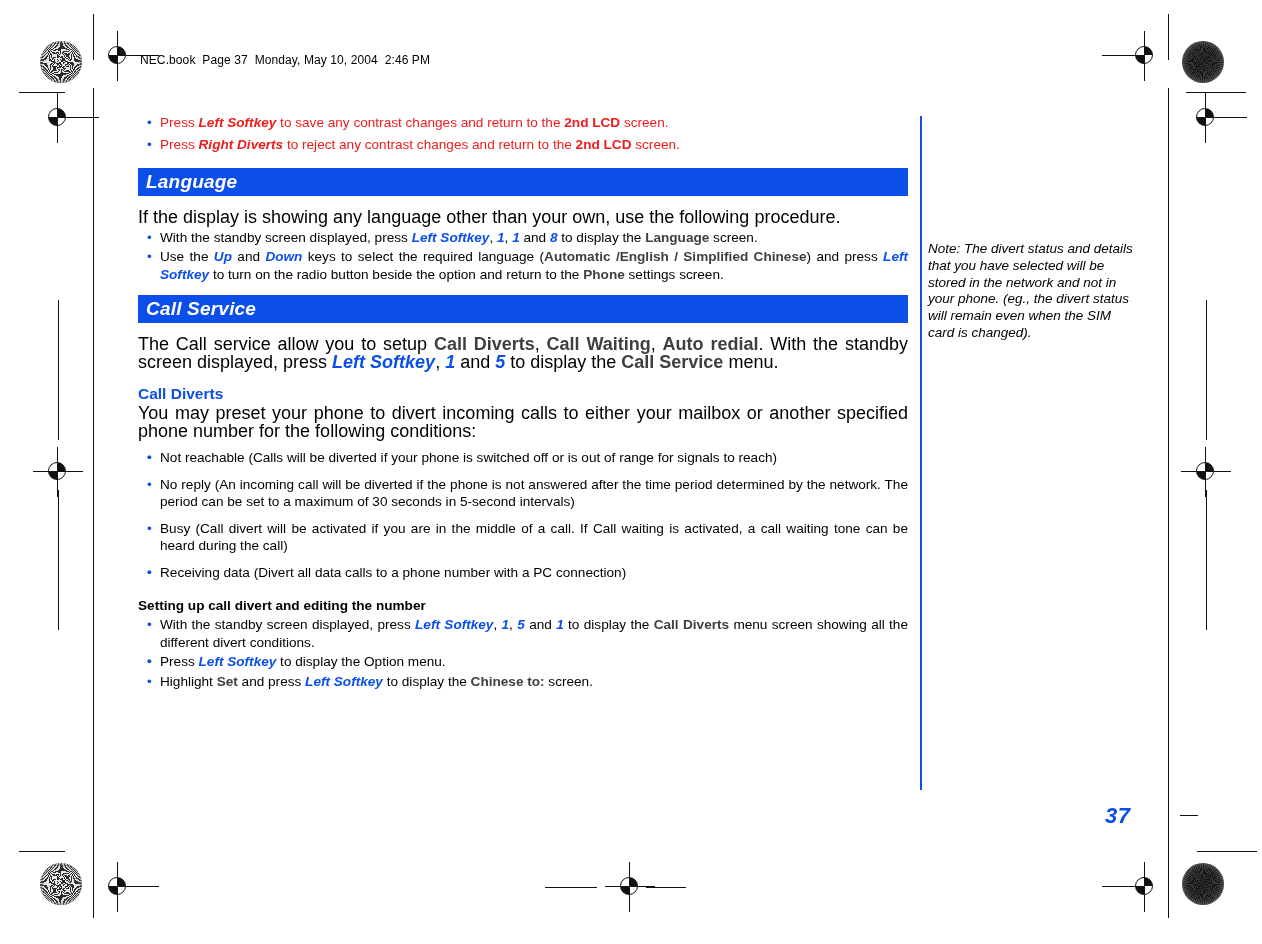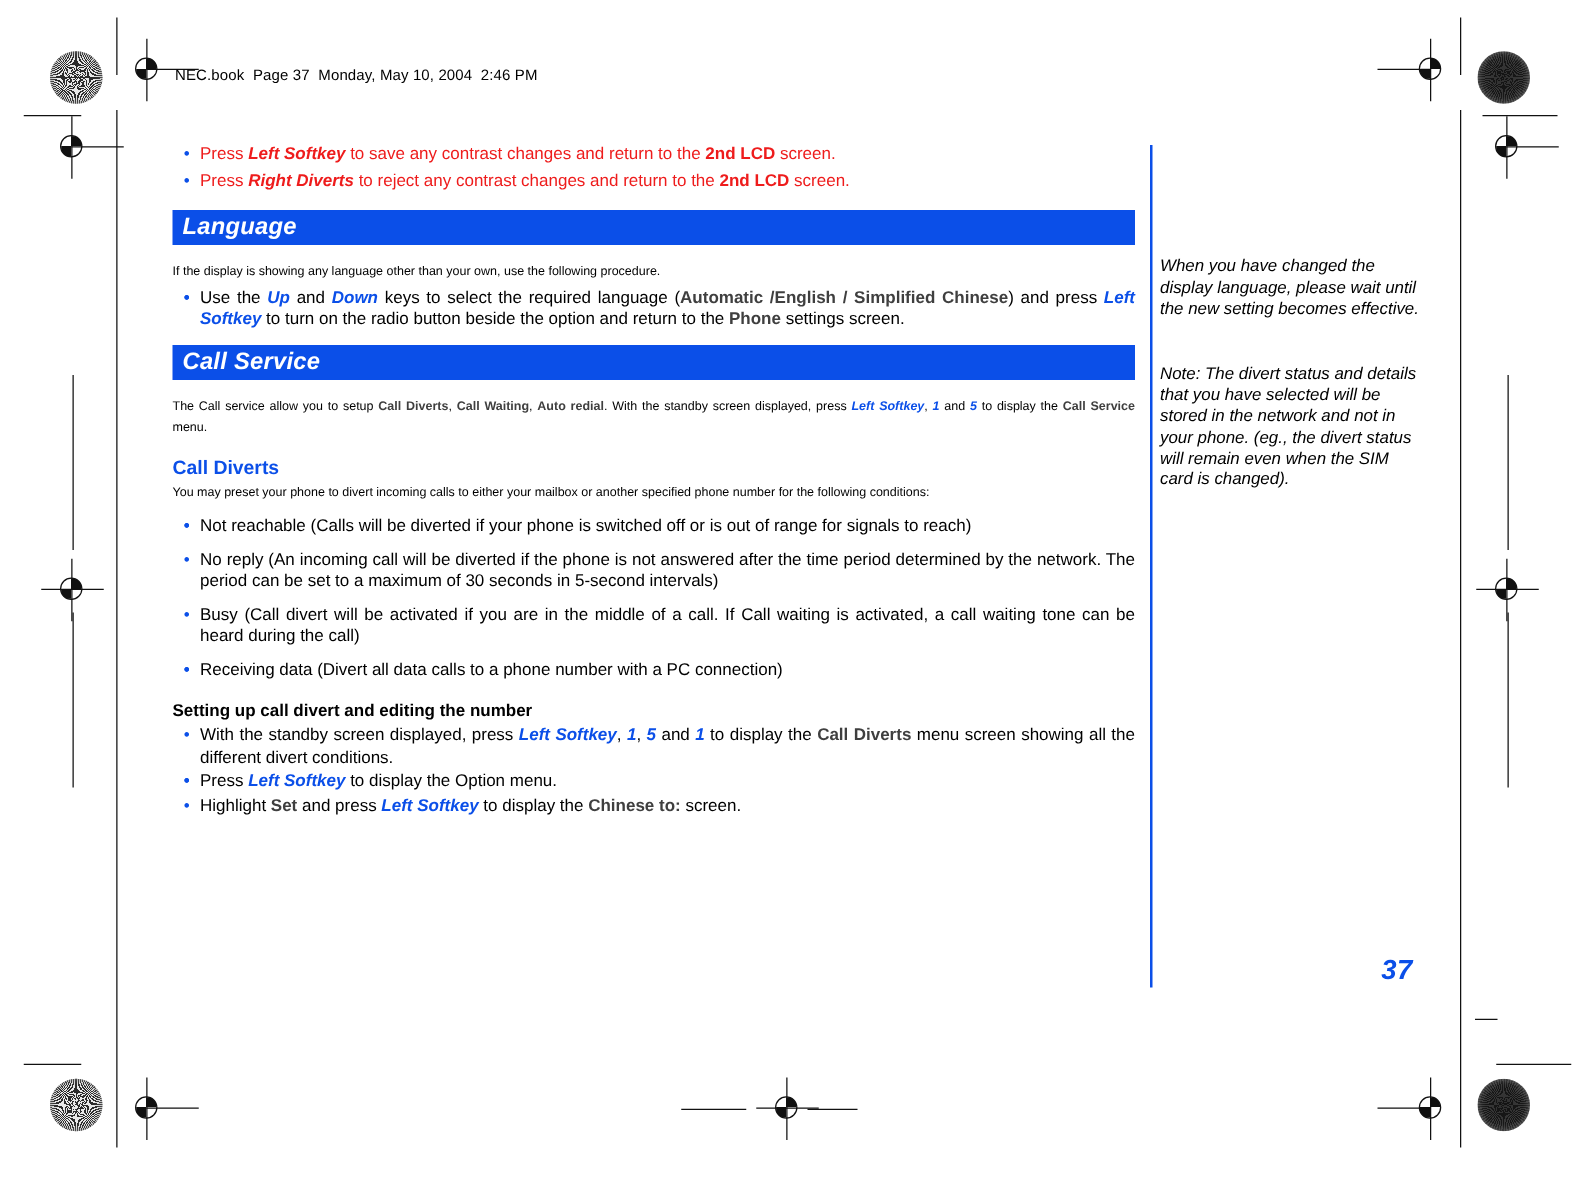--- a/index.html
+++ b/index.html
@@ -88,21 +88,21 @@
   .note {
     font-size: 13.5px;
     font-style: italic;
     line-height: 16.8px;
     color: #000;
   }
   .note.second { margin-top: 36px; }
 
   .pagenum {
     position: absolute;
-    left: 1105px; top: 763px;
+    left: 1105px; top: 803px;
     font-size: 22px;
     font-weight: bold;
     font-style: italic;
     color: #0b4fe8;
     letter-spacing: .4px;
   }
 
   
   .redline {
     color: #ee1c1c;
@@ -126,21 +126,21 @@
     font-style: italic;
     font-size: 19px;
     padding: 2px 0 3px 8px;
     margin-top: 12px;
     letter-spacing: .2px;
     height: 23px;
     line-height: 23px;
   }
 
   .para {
-    font-size: 10px;
+    font-size: 18px;
     line-height: 17.5px;
     color: #000;
     margin-top: 13px;
     text-align: justify;
   }
 
   .subhead-blue {
     color: #0b4fe8;
     font-weight: bold;
     font-size: 15.5px;
@@ -261,21 +261,21 @@
   <div class="main">
 
     <div id="redNotes">
         <div class="redline"><span class="bullet">•</span>Press <b>Left Softkey</b> to save any contrast changes and return to the <span class="scr">2nd LCD</span> screen.</div>
         <div class="redline"><span class="bullet">•</span>Press <b>Right Diverts</b> to reject any contrast changes and return to the <span class="scr">2nd LCD</span> screen.</div>
       </div>
 
     <div class="bar">Language</div>
     <div class="para">If the display is showing any language other than your own, use the following procedure.</div>
     <ul class="blist tight" id="langList">
-        <li><span class="bullet">•</span></li>
+        <li><span class="bullet">•</span><span><span>With the standby screen displayed, press </span><span class="k">Left Softkey</span><span>, </span><span class="k">1</span><span>, </span><span class="k">1</span><span> and </span><span class="k">8</span><span> to display the </span><span class="s">Language</span><span> screen.</span></span></li>
         <li><span class="bullet">•</span><span><span>Use the </span><span class="k">Up</span><span> and </span><span class="k">Down</span><span> keys to select the required language (</span><span class="s">Automatic /English / Simplified Chinese</span><span>) and press </span><span class="k">Left Softkey</span><span> to turn on the radio button beside the option and return to the </span><span class="s">Phone</span><span> settings screen.</span></span></li>
       </ul>
 
     <div class="bar">Call Service</div>
     <div class="para" id="csIntro"><span>The Call service allow you to setup </span><span class="s">Call Diverts</span><span>, </span><span class="s">Call Waiting</span><span>, </span><span class="s">Auto redial</span><span>. With the standby screen displayed, press </span><span class="k">Left Softkey</span><span>, </span><span class="k">1</span><span> and </span><span class="k">5</span><span> to display the </span><span class="s">Call Service</span><span> menu.</span></div>
 
     <div class="subhead-blue">Call Diverts</div>
     <div class="para" style="margin-top:2px;">You may preset your phone to divert incoming calls to either your mailbox or another specified phone number for the following conditions:</div>
     <ul class="blist spaced" id="condList">
         <li><span class="bullet">•</span></li>
@@ -291,18 +291,17 @@
         <li><span class="bullet">•</span><span><span>With the standby screen displayed, press </span><span class="k">Left Softkey</span><span>, </span><span class="k">1</span><span>, </span><span class="k">5</span><span> and </span><span class="k">1</span><span> to display the </span><span class="s">Call Diverts</span><span> menu screen showing all the different divert conditions.</span></span></li>
         <li><span class="bullet">•</span></li>
         <li><span class="bullet">•</span><span><span>Press </span><span class="k">Left Softkey</span><span> to display the Option menu.</span></span></li>
         <li><span class="bullet">•</span><span><span>Highlight </span><span class="s">Set</span><span> and press </span><span class="k">Left Softkey</span><span> to display the </span><span class="s">Chinese to:</span><span> screen.</span></span></li>
       </ul>
   </div>
 
   <div class="divider"></div>
 
   <div class="sidebar">
-    <div class="note">When you have changed the display language, please wait until the new setting becomes effective.</div>
     <div class="note second">Note: The divert status and details that you have selected will be stored in the network and not in your phone. (eg., the divert status will remain even when the SIM card is changed).</div>
   </div>
 
   <div class="pagenum">37</div>
 </div>
 
 </body></html>

